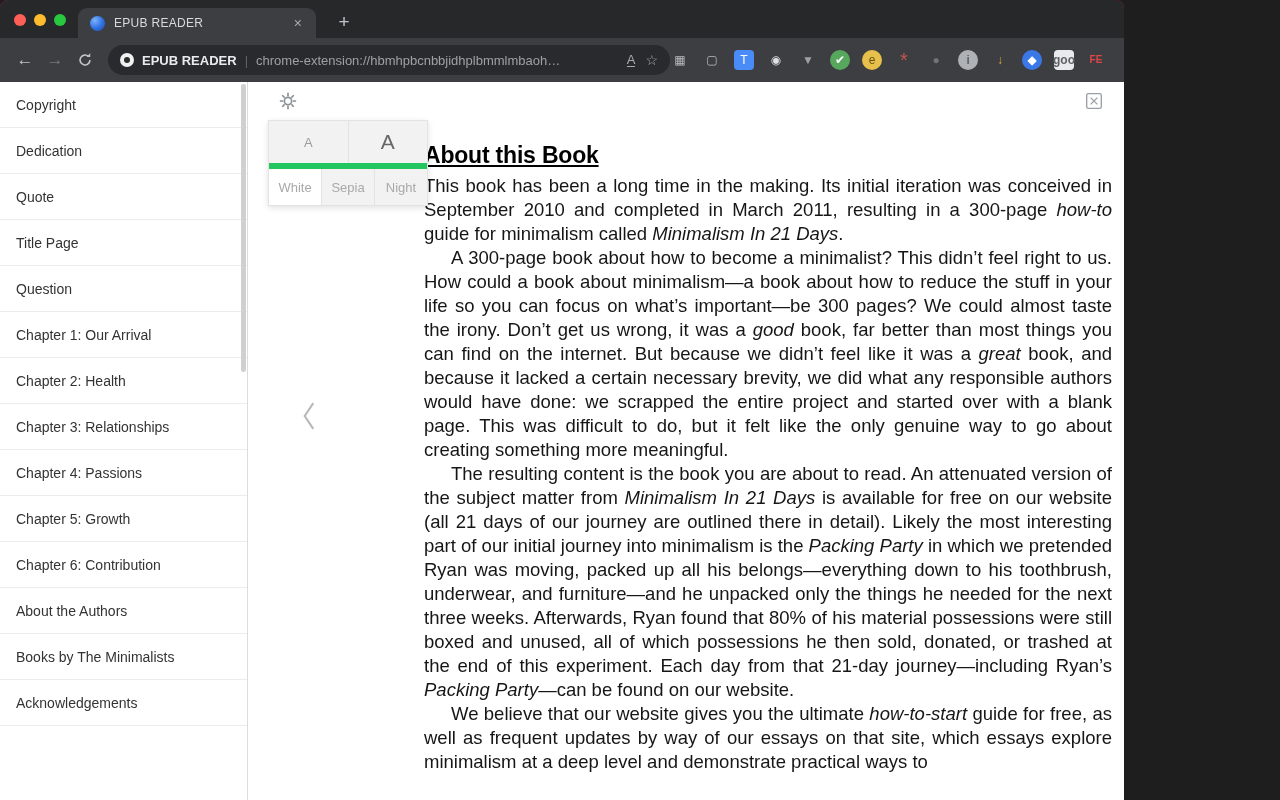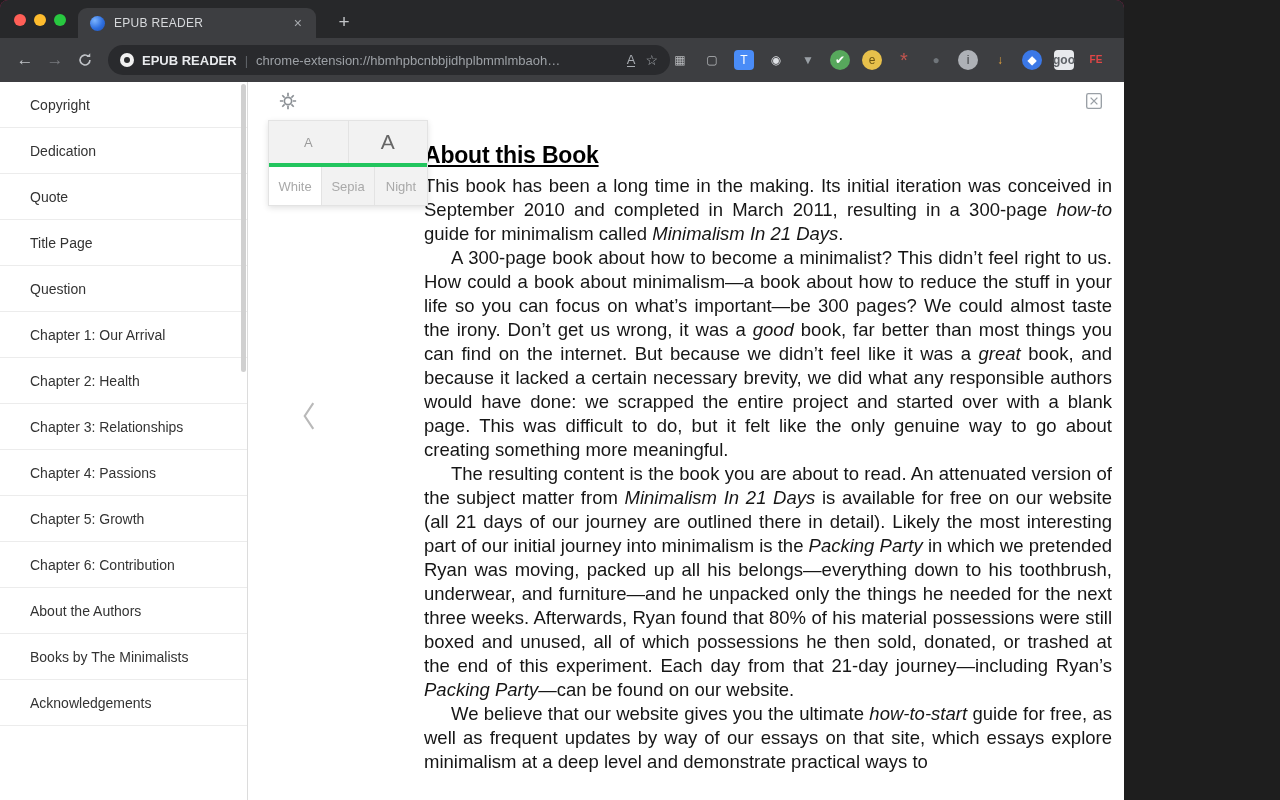--- a/index.html
+++ b/index.html
@@ -38,29 +38,29 @@
   [data-name="stripes-icon"] { letter-spacing: -1px; font-weight: bold; font-size: 11px; }
   [data-name="red-flower-icon"] { font-size: 20px; line-height: 18px; }
   .avatar { width: 26px; height: 26px; border-radius: 50%; margin-left: 14px; background: radial-gradient(circle at 35% 32%, #9fb7f0 0%, #5b6fc0 45%, #33407e 80%, #222a55 100%); flex: 0 0 auto; }
   .menu-dots { margin-left: 12px; color: #cfd2d5; font-size: 16px; flex: 0 0 auto; }
 
   
   .chrome-content { position: absolute; top: 82px; left: 0; right: 0; bottom: 0; display: flex; background: #fff; }
 
   
   .sidebar { position: relative; width: 248px; flex: 0 0 auto; border-right: 1px solid #dcdcdc; overflow: hidden; background: #fff; }
-  .side-item { height: 46px; display: flex; align-items: center; padding: 0 30px; border-bottom: 1px solid #ececec; font-size: 14px; color: #333; white-space: nowrap; }
+  .side-item { height: 46px; display: flex; align-items: center; padding: 0 16px; border-bottom: 1px solid #ececec; font-size: 14px; color: #333; white-space: nowrap; }
   .side-thumb { position: absolute; right: 1px; top: 2px; width: 5px; height: 288px; border-radius: 3px; background: #d0d0d0; }
 
   
   .reader { position: relative; flex: 1; overflow: hidden; background: #fff; }
   .gear-btn { position: absolute; left: 29px; top: 8px; width: 22px; height: 22px; }
   .settings-popup { position: absolute; left: 20px; top: 38px; width: 160px; background: #f2f2f2; border: 1px solid #e3e3e3; box-shadow: 0 2px 6px rgba(0,0,0,0.12); z-index: 5; }
   .popup-row { display: flex; height: 42px; }
-  .popup-row + .popup-row { border-top: 4px solid #22c55e; }
+  .popup-row + .popup-row { border-top: 6px solid #22c55e; }
   .font-cell { flex: 1; display: flex; align-items: center; justify-content: center; color: #9b9b9b; }
   .font-cell.small { font-size: 13px; }
   .font-cell.large { font-size: 21px; color: #666; }
   .font-cell + .font-cell { border-left: 1px solid #e3e3e3; }
   .theme-cell { flex: 1; display: flex; align-items: center; justify-content: center; font-size: 13px; color: #a9a9a9; }
   .theme-cell + .theme-cell { border-left: 1px solid #e3e3e3; }
   .theme-cell.active { background: #fff; }
   .close-reader { position: absolute; right: 21px; top: 10px; width: 18px; height: 18px; }
   .chev { position: absolute; top: 318px; width: 18px; height: 32px; }
   .chev.left { left: 52px; }

